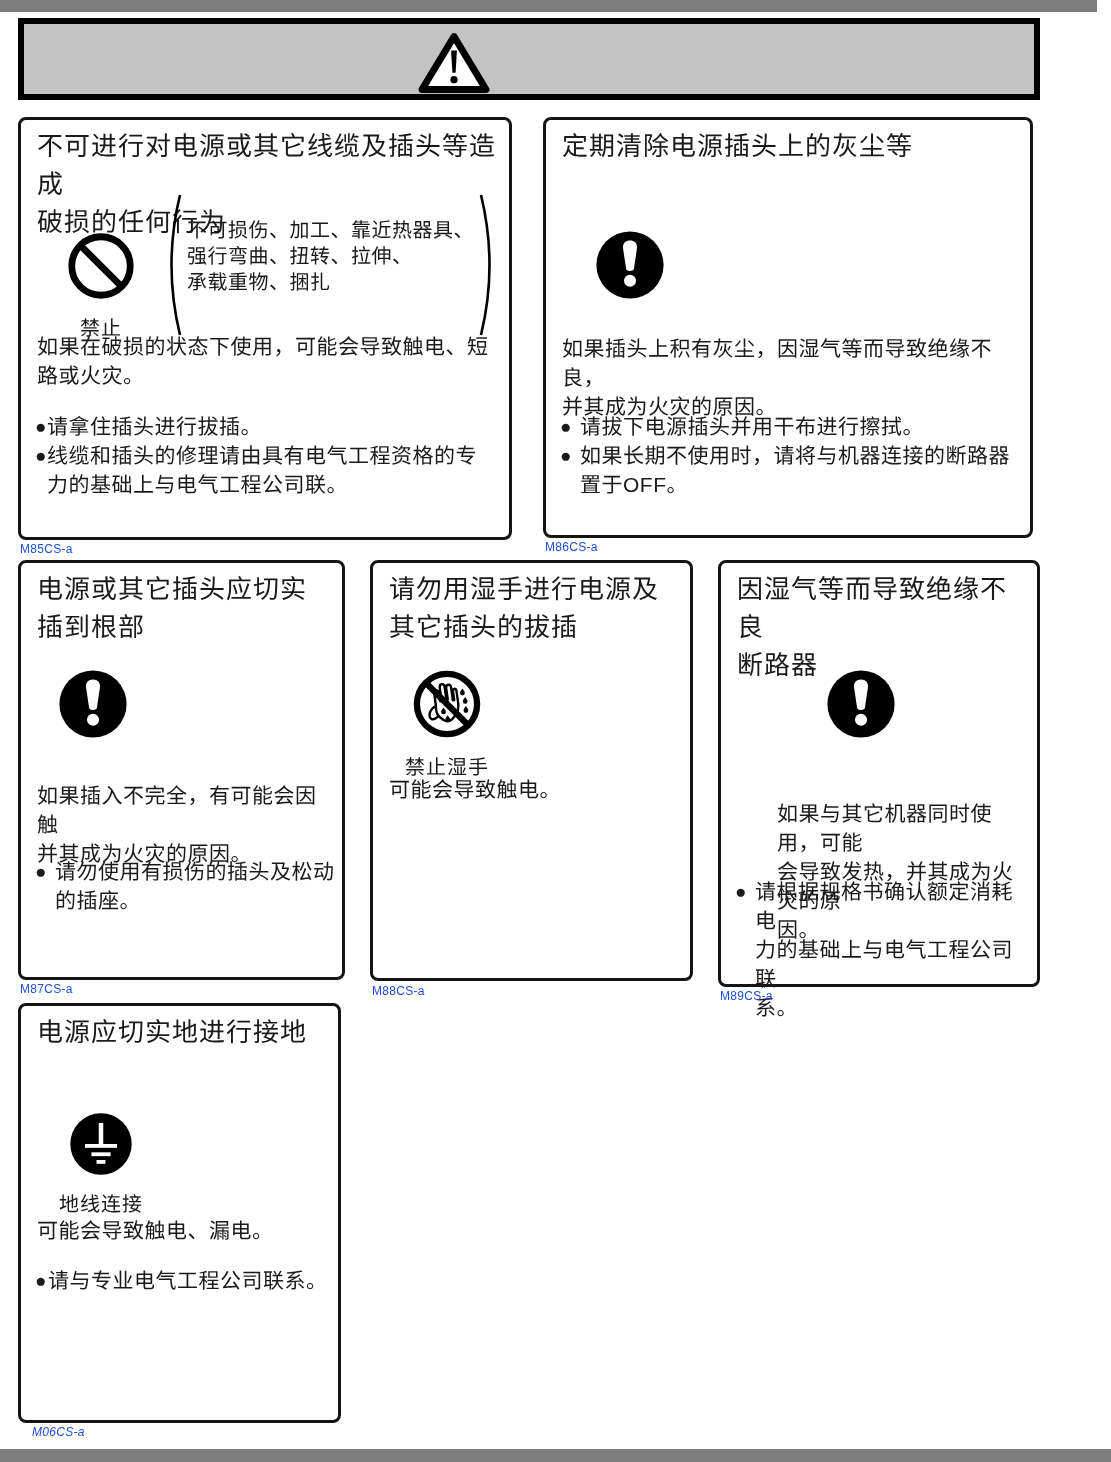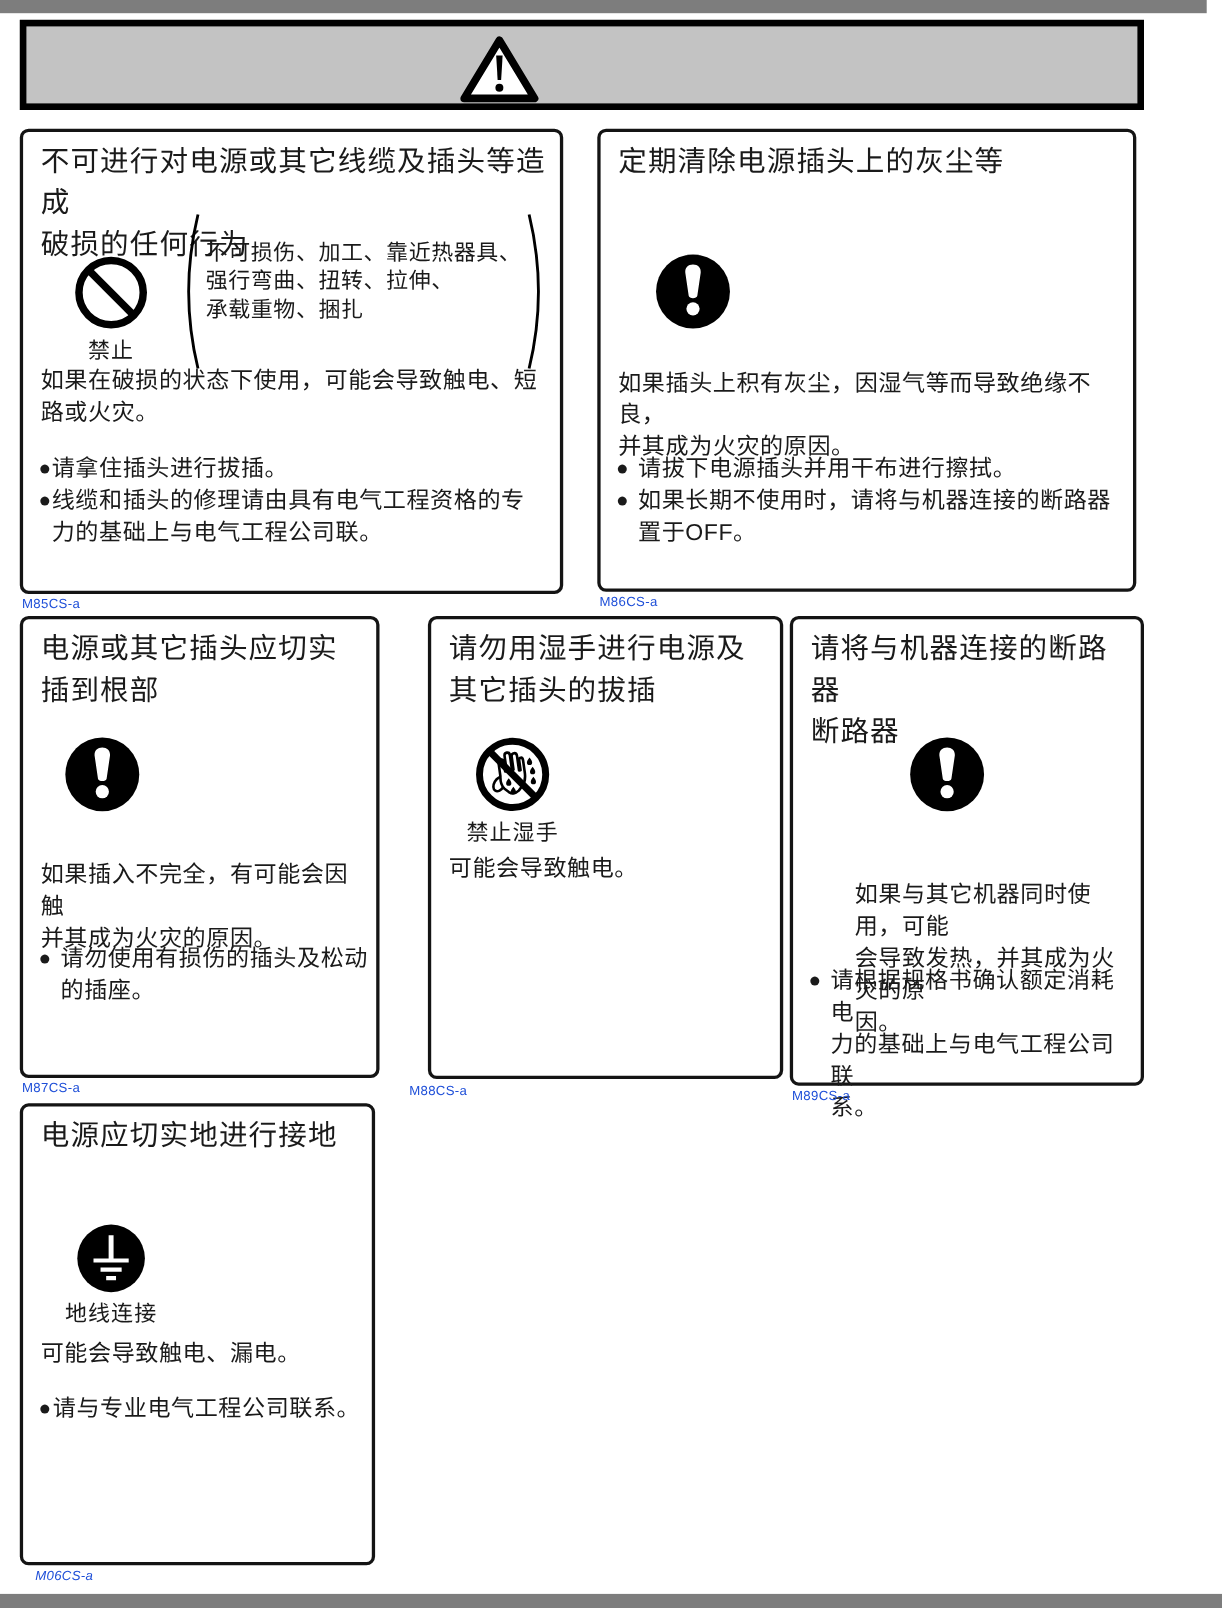--- a/index.html
+++ b/index.html
@@ -17,31 +17,31 @@
   .bar.bottom{left:0;top:1449px;width:1111px;height:13px;}
 
   .header-box{position:absolute;left:18px;top:18px;width:1022px;height:82px;
     background:var(--header-fill);border:6px solid #000;}
   .header-box .tri{position:absolute;left:392px;top:7px;}
 
   .card{position:absolute;background:#fff;border:3px solid #141414;border-radius:8px;}
   .card-a{left:18px;top:117px;width:494px;height:423px;}
   .card-b{left:543px;top:117px;width:490px;height:421px;}
   .card-c{left:18px;top:560px;width:327px;height:420px;}
-  .card-d{left:389px;top:560px;width:323px;height:421px;}
+  .card-d{left:370px;top:560px;width:323px;height:421px;}
   .card-e{left:718px;top:560px;width:322px;height:427px;}
   .card-f{left:18px;top:1003px;width:323px;height:420px;}
 
   .card-title{position:absolute;left:16px;top:7px;right:8px;
     font-size:26px;line-height:38px;font-weight:normal;letter-spacing:1px;
     white-space:pre-line;color:var(--ink);}
 
   .icon-block{position:absolute;text-align:center;}
   .icon-block svg{display:block;margin:0 auto;}
-  .icon-caption{margin-top:2px;font-size:20px;letter-spacing:1px;white-space:nowrap;}
+  .icon-caption{margin-top:12px;font-size:20px;letter-spacing:1px;white-space:nowrap;}
 
   .card-a .icon-block{left:36px;top:112px;width:88px;}
   .card-b .icon-block{left:46px;top:110px;width:76px;}
   .card-c .icon-block{left:34px;top:106px;width:76px;}
   .card-d .icon-block{left:26px;top:106px;width:96px;}
   .card-e .icon-block{left:102px;top:106px;width:76px;}
   .card-f .icon-block{left:32px;top:106px;width:96px;}
 
   .note-group{position:absolute;left:140px;top:72px;display:flex;align-items:flex-start;}
   .note-lines{padding:25px 4px 0 4px;font-size:20px;line-height:26px;white-space:pre-line;letter-spacing:0.5px;}
@@ -196,21 +196,21 @@
         </g>
         <line x1="20" y1="20" x2="80" y2="80" stroke="#000" stroke-width="9"></line>
       </svg>
       <div class="icon-caption">禁止湿手</div>
     </div>
     <p class="card-body">可能会导致触电。</p>
   </section>
   <div class="fig-label lab-d">M88CS-a</div>
 
   <section class="card card-e">
-    <h2 class="card-title">请将与机器连接的断路器
+    <h2 class="card-title">因湿气等而导致绝缘不良
 断路器</h2>
     <div class="icon-block">
       <svg width="70" height="70" viewBox="0 0 100 100">
         <circle cx="50" cy="50" r="48" fill="#000"></circle>
         <path d="M50 15 C56.5 15 60.6 19.2 60 25.8 L55.6 55.5 C55 59.8 45 59.8 44.4 55.5 L40 25.8 C39.4 19.2 43.5 15 50 15 Z" fill="#fff"></path>
         <circle cx="50" cy="72.5" r="8.6" fill="#fff"></circle>
       </svg>
     </div>
     <p class="card-body">如果与其它机器同时使用，可能
 会导致发热，并其成为火灾的原

